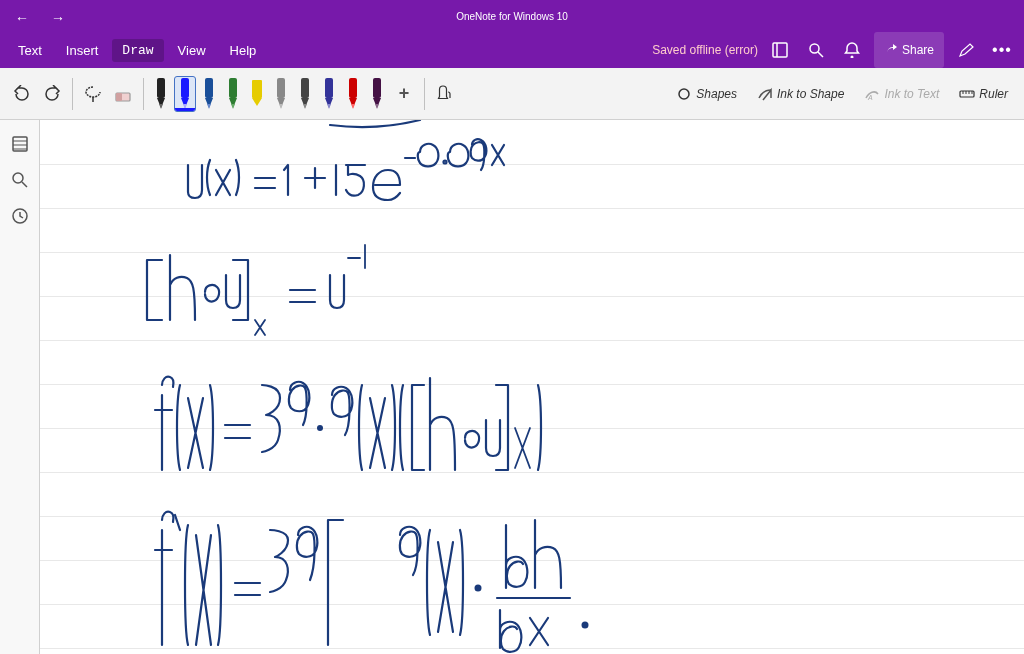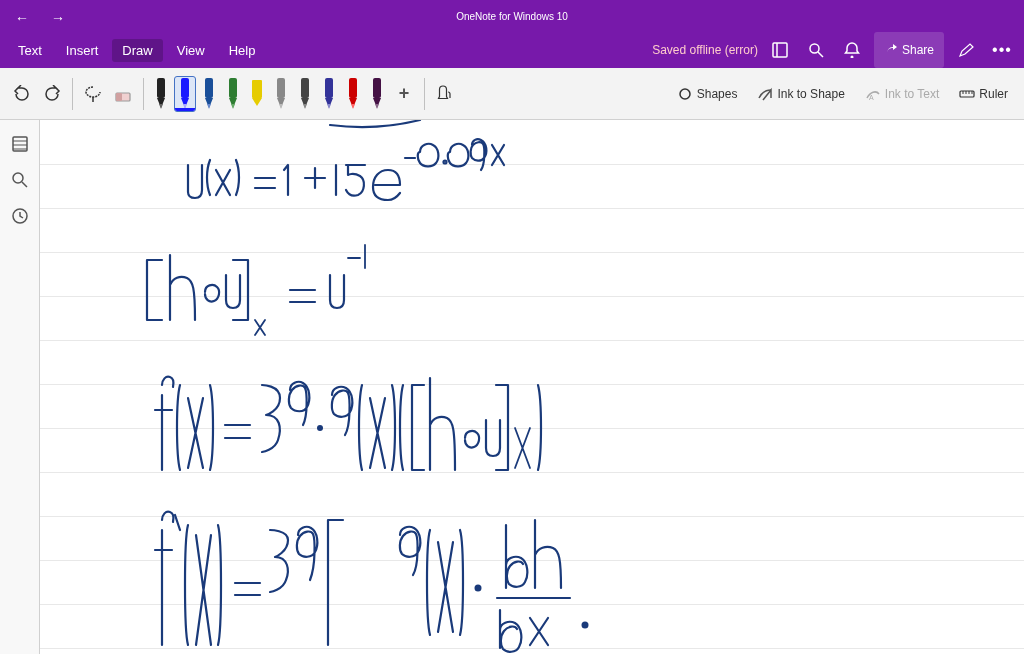--- a/index.html
+++ b/index.html
@@ -65,21 +65,21 @@
       gap: 4px;
     }
     .menu-item {
       padding: 4px 10px;
       color: white;
       font-size: 13px;
       cursor: pointer;
       border-radius: 3px;
     }
     .menu-item:hover, .menu-item.active { background: rgba(255,255,255,0.25); }
-    .menu-item.active { background: rgba(0,0,0,0.2); }
+    .menu-item.active { background: rgba(0,0,0,0.2); font-family: Liberation Mono, monospace; }
 
     
     #menubar-right {
       margin-left: auto;
       display: flex;
       align-items: center;
       gap: 8px;
       color: white;
       font-size: 12px;
     }
@@ -153,20 +153,21 @@
     }
     .draw-tool-btn {
       display: flex;
       align-items: center;
       gap: 4px;
       padding: 4px 8px;
       font-size: 12px;
       cursor: pointer;
       border-radius: 3px;
       color: #333;
+      font-style: italic;
     }
 
     
     #sidebar {
       width: 40px;
       background: #f8f8f8;
       border-right: 1px solid #d0d0d0;
       display: flex;
       flex-direction: column;
       align-items: center;

